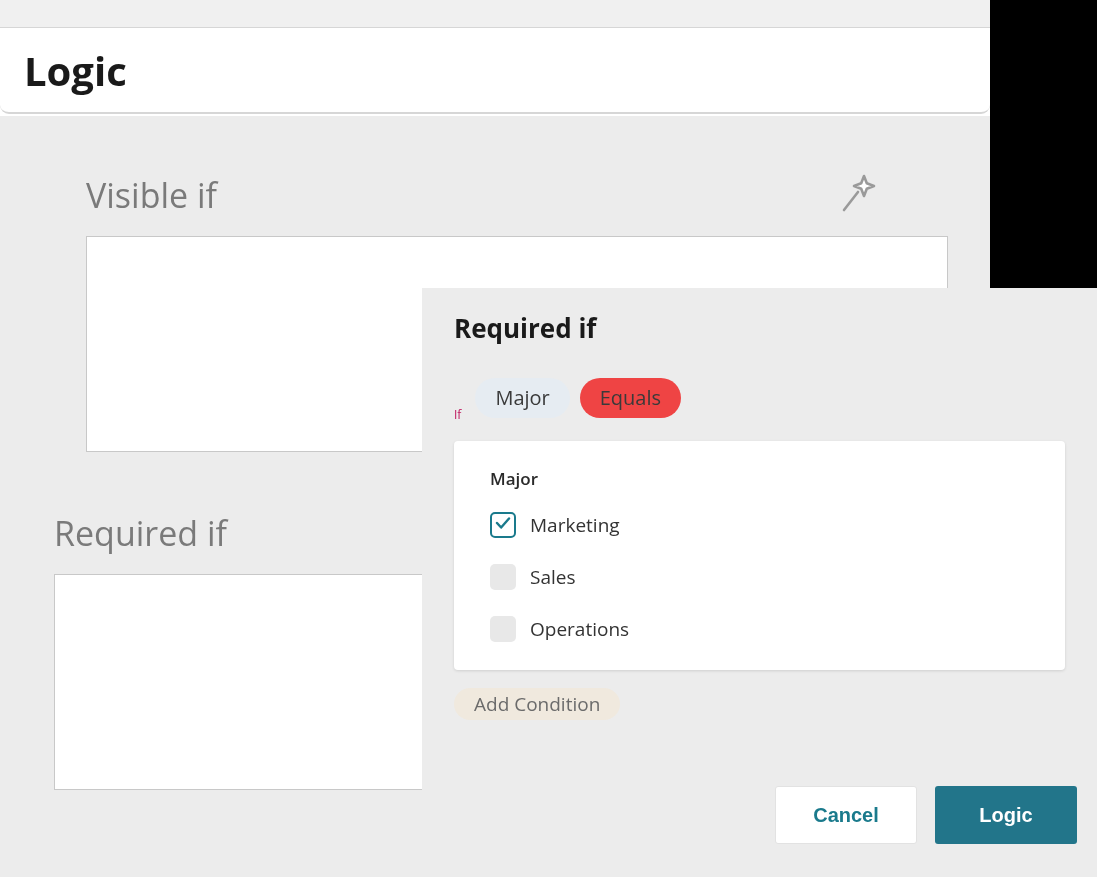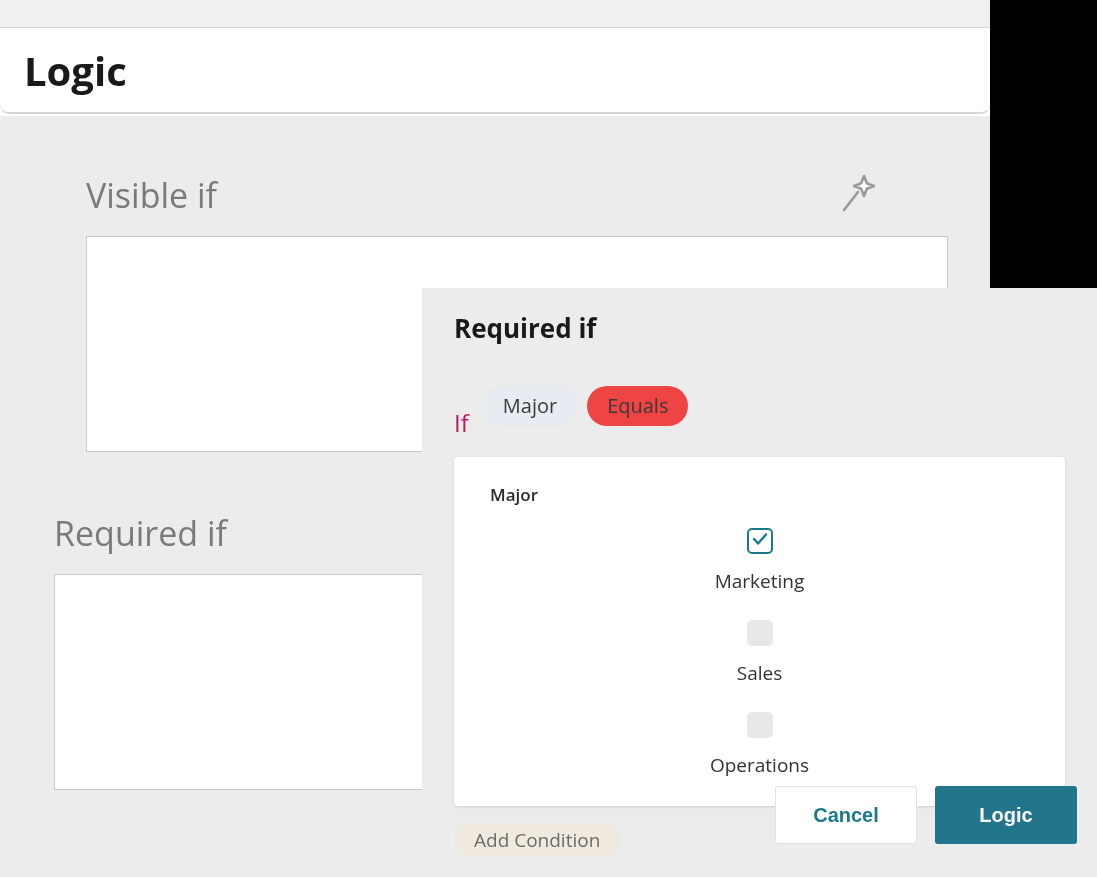--- a/index.html
+++ b/index.html
@@ -31,28 +31,28 @@
     
     
     .wand-wrap { position: absolute; top: 168px; left: 832px; width: 56px; height: 56px; z-index: 2; display: flex; align-items: center; justify-content: center; }
     
     
     .popup { position: absolute; top: 288px; left: 422px; width: 675px; height: 589px; background: #ececec; z-index: 10; }
     .popup-inner { padding: 22px 32px 0 32px; }
     .popup-title { font-size: 26px; font-weight: 700; color: #1a1a1a; margin-bottom: 26px; }
     
     .cond-row { display: flex; align-items: center; gap: 10px; margin-bottom: 18px; }
-    .cond-if { font-size: 24px; color: #be185d; margin-right: 4px; margin-top: 34px; }
+    .cond-if { font-size: 12px; color: #be185d; margin-right: 4px; margin-top: 34px; }
     .pill { display: inline-flex; align-items: center; height: 40px; padding: 0 20px; border-radius: 20px; font-size: 20px; color: #3a3a3a; cursor: pointer; }
     .pill-major { background: #e6ecf2; }
     .pill-equals { background: #ef4444; }
     
     .options-card { background: #fff; border-radius: 4px; box-shadow: 0 1px 3px rgba(0,0,0,0.12); padding: 26px 36px 28px 36px; margin-bottom: 18px; }
     .options-title { font-size: 17px; font-weight: 600; color: #2a2a2a; margin-bottom: 22px; }
-    .opt-row { display: flex; align-items: center; gap: 14px; margin-bottom: 26px; flex-direction: column; }
+    .opt-row { display: flex; align-items: center; gap: 14px; margin-bottom: 26px; }
     .opt-row:last-child { margin-bottom: 0; }
     .chk { width: 26px; height: 26px; border-radius: 5px; display: flex; align-items: center; justify-content: center; flex-shrink: 0; }
     .chk-checked { border: 2px solid #1a7a8c; background: #fff; }
     .chk-unchecked { background: #e8e8e8; }
     .chk svg { width: 18px; height: 18px; }
     .opt-label { font-size: 19px; color: #333; }
     
     .add-cond { display: inline-flex; align-items: center; height: 32px; padding: 0 20px; border-radius: 20px; background: #f0e9de; color: #6b6b6b; font-size: 19px; cursor: pointer; }
     
     .popup-footer { position: absolute; bottom: 33px; right: 20px; display: flex; gap: 18px; }

